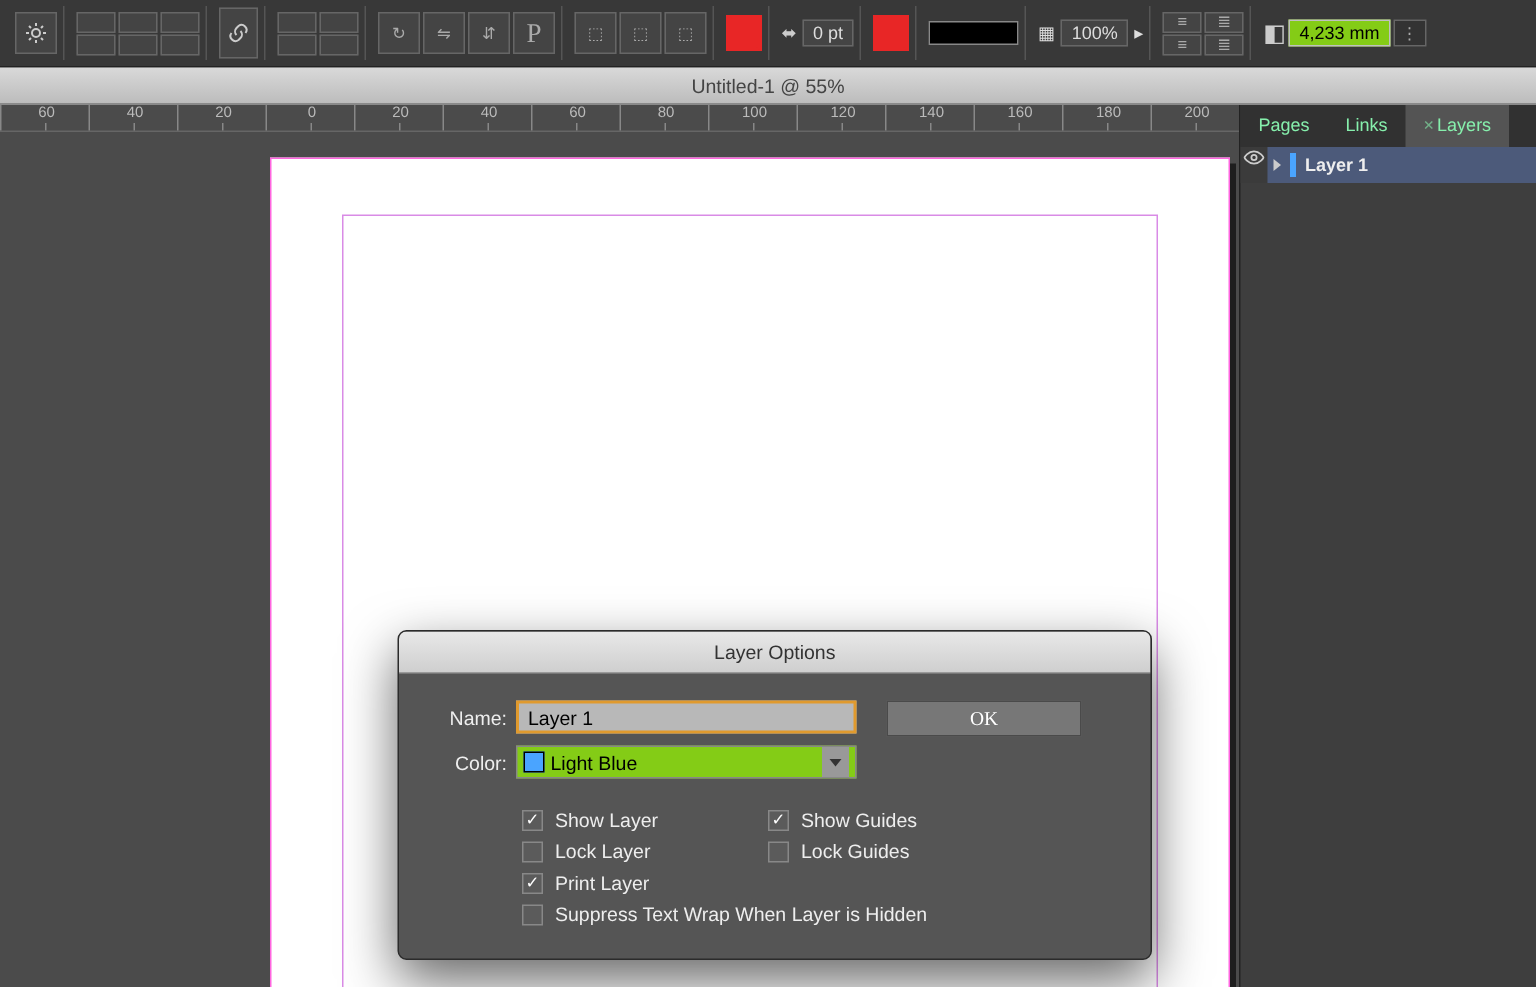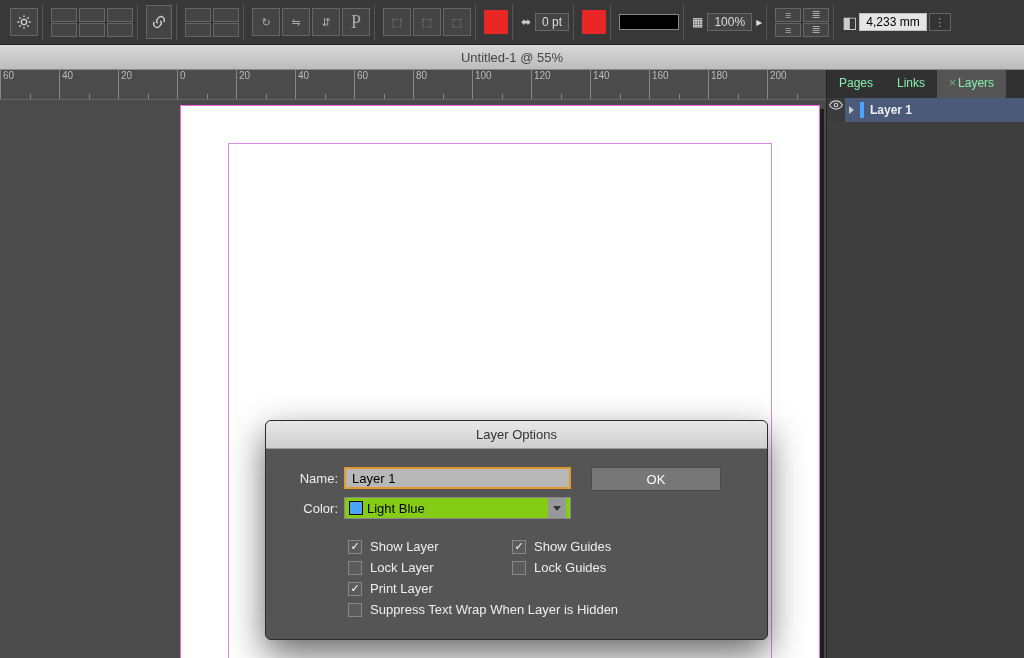--- a/index.html
+++ b/index.html
@@ -37,21 +37,21 @@
   }
   .stroke-weight { display:flex; align-items:center; gap:4px; color:#ccc; font-size:12px;}
   .swatch-red { width:24px; height:24px; background:#e82626; position:relative;}
   .swatch-red::after{content:"";position:absolute;left:-2px;top:45%;width:120%;height:2px;background:#e82626;transform:rotate(45deg);}
   .swatch-blk { width:60px; height:16px; background:#000; border:1px solid #888;}
   .opacity-box{display:flex;align-items:center;gap:4px;color:#ddd;font-size:12px;}
   .tool-stack{display:flex;flex-direction:column;gap:1px;}
   .tool-stack .tool-btn{height:14px;width:26px;}
   .icon-svg { width:16px; height:16px; }
   .measure-box{
-    background:#e5e5e5;color:#000;border:1px solid #c0c0c0;
+    background:#84cc16;color:#000;border:1px solid #c0c0c0;
     padding:1px 6px;font-size:12px;display:flex;align-items:center;gap:4px;
   }
 
   
   .tabbar {
     height: 25px;
     background: linear-gradient(#d9d9d9,#bcbcbc);
     border-bottom: 1px solid #8a8a8a;
     display: flex;
     align-items: center;
@@ -67,26 +67,27 @@
   }
   .canvas-area {
     position: relative;
     flex: 1;
     background: #4b4b4b;
     overflow: hidden;
   }
   .ruler {
     position: absolute;
     top: 0; left: 0; right: 0;
-    height: 30px;
+    height: 18px;
     background: #4b4b4b;
     display: flex;
     color: #bbb;
     font-size: 10px;
     border-bottom: 1px solid #666;
+    text-align: center;
   }
   .ruler div { flex:1; border-left:1px solid #888; padding-left:2px; position:relative; }
   .ruler div::after{content:"";position:absolute;left:50%;bottom:0;width:1px;height:5px;background:#888;}
   .page {
     position: absolute;
     top: 35px; left: 180px;
     width: 640px; height: 900px;
     background: #fff;
     box-shadow: 4px 4px 0 rgba(0,0,0,0.6);
   }
@@ -146,21 +147,21 @@
     flex:1;height:22px;background:#84cc16;color:#000;border:1px solid #888;
     display:flex;align-items:center;gap:4px;padding:0 4px;
   }
   .sel-chip{width:14px;height:14px;background:#4aa4ff;border:1px solid #000;}
   .sel-arrow{margin-left:auto;width:18px;height:100%;background:#999;display:flex;align-items:center;justify-content:center;}
   .sel-arrow::after{content:"";border-left:4px solid transparent;border-right:4px solid transparent;border-top:5px solid #333;}
   .dlg-inner{width:285px;}
   .btn-col{display:flex;flex-direction:column;gap:12px;margin-left:20px;}
   .dlg-btn{
     width:130px;height:24px;background:#777;border:1px solid #4a4a4a;color:#fff;
-    display:flex;align-items:center;justify-content:center;cursor:pointer;
+    display:flex;align-items:center;justify-content:center;cursor:pointer;font-family:Liberation Serif, serif;
   }
   .check-grid{display:grid;grid-template-columns:160px 160px;gap:6px 4px;margin-left:62px;margin-top:12px;}
   .check-row{display:flex;align-items:center;gap:8px;}
   .cb{width:14px;height:14px;border:1px solid #888;background:#5b5b5b;display:flex;align-items:center;justify-content:center;font-size:11px;color:#fff;}
   .wide{grid-column:1 / -1;}
 </style>
 </head>
 <body>
 
 <div class="toolbar">

